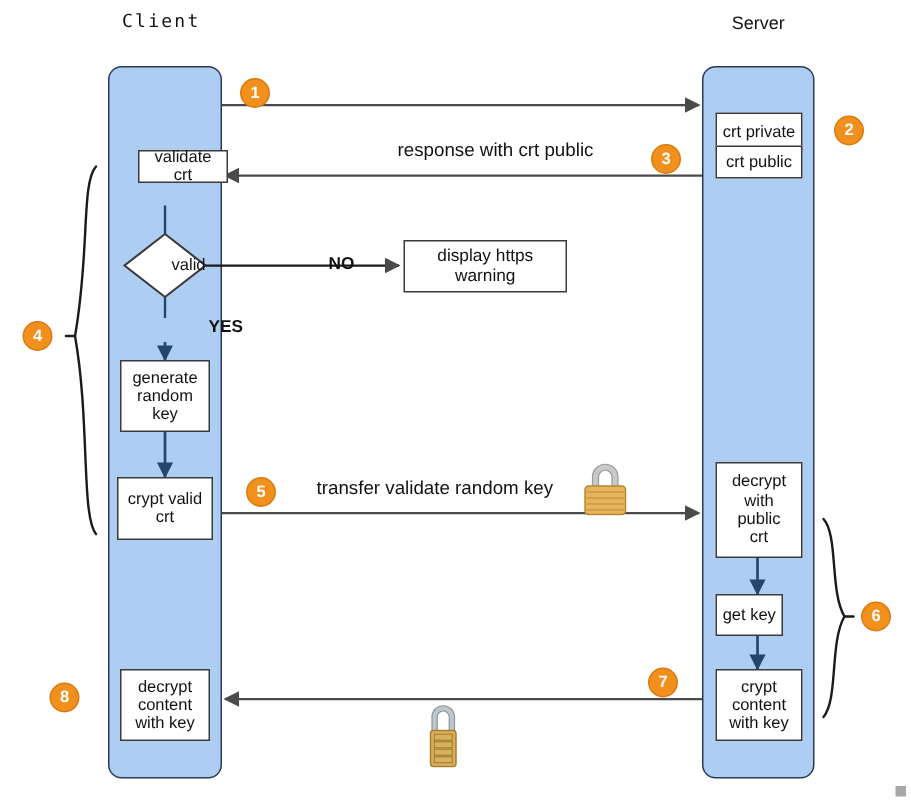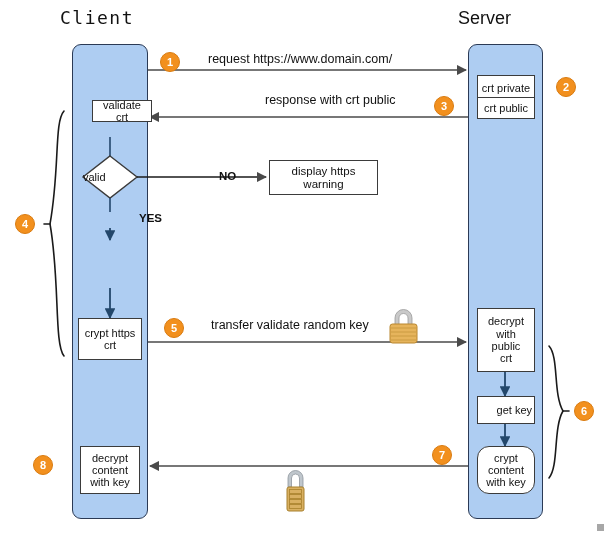--- a/index.html
+++ b/index.html
@@ -19,23 +19,23 @@
   }
   .lifeline {
     position: absolute;
     background: #aecdf2;
     border: 1.5px solid #2b3a55;
     border-radius: 9px;
     box-sizing: border-box;
   }
   .lane-title {
     position: absolute;
-    font-size: 18px;
-    color: #111111;
-    text-align: left;
+    font-size: 12px;
+    color: #111111;
+    text-align: center;
     white-space: nowrap;
   }
   .lane-title.mono {
     font-family: "DejaVu Sans Mono", monospace;
     letter-spacing: 1.5px;
   }
   .node {
     position: absolute;
     background: #ffffff;
     border: 1.4px solid #3b3b3b;
@@ -171,39 +171,45 @@
 
   <div class="badge" style="left:160px; top:52px;">1</div>
   <div class="badge" style="left:556px; top:77px;">2</div>
   <div class="badge" style="left:434px; top:96px;">3</div>
   <div class="badge" style="left:15px; top:214px;">4</div>
   <div class="badge" style="left:164px; top:318px;">5</div>
   <div class="badge" style="left:574px; top:401px;">6</div>
   <div class="badge" style="left:432px; top:445px;">7</div>
   <div class="badge" style="left:33px; top:455px;">8</div>
 
-  <div class="msg-label" style="left:208px; top:52px;">request https://www.domain.com/</div>
   <div class="msg-label" style="left:265px; top:93px;">response with crt public</div>
   <div class="msg-label" style="left:211px; top:318px;">transfer validate random key</div>
 
   <div class="node" style="left:92px; top:100px; width:60px; height:22px;">
     <div>
       <span>validate</span>
       <span>crt</span>
     </div>
   </div>
 
-  <div style="position:absolute; left:83px; top:156px; width:54px; height:42px; display:flex; align-items:center; justify-content:flex-start; font-size:11px; color:#111;">
+  <div style="position:absolute; left:83px; top:156px; width:54px; height:42px; display:flex; align-items:center; justify-content:flex-end; font-size:11px; color:#111;">
     <span>valid</span>
   </div>
 
+  <div class="node" style="left:80px; top:240px; width:60px; height:48px;">
+    <div>
+      <span>generate</span>
+      <span>random</span>
+      <span>key</span>
+    </div>
+  </div>
 
   <div class="node" style="left:78px; top:318px; width:64px; height:42px;">
     <div>
-      <span>crypt https</span>
+      <span>crypt valid</span>
       <span>crt</span>
     </div>
   </div>
 
   <div class="node" style="left:80px; top:446px; width:60px; height:48px;">
     <div>
       <span>decrypt</span>
       <span>content</span>
       <span>with key</span>
     </div>
@@ -218,25 +224,25 @@
 
   <div class="node" style="left:477px; top:308px; width:58px; height:64px;">
     <div>
       <span>decrypt</span>
       <span>with</span>
       <span>public</span>
       <span>crt</span>
     </div>
   </div>
 
-  <div class="node" style="left:477px; top:396px; width:58px; height:28px;justify-content:flex-end;">
+  <div class="node" style="left:477px; top:396px; width:45px; height:28px;">
     <span>get key</span>
   </div>
 
-  <div class="node" style="left:477px; top:446px; width:58px; height:48px;border-radius:12px;">
+  <div class="node" style="left:477px; top:446px; width:58px; height:48px;">
     <div>
       <span>crypt</span>
       <span>content</span>
       <span>with key</span>
     </div>
   </div>
 
   <div class="node" style="left:269px; top:160px; width:109px; height:35px; font-size:11.5px;">
     <span>display https warning</span>
   </div>

